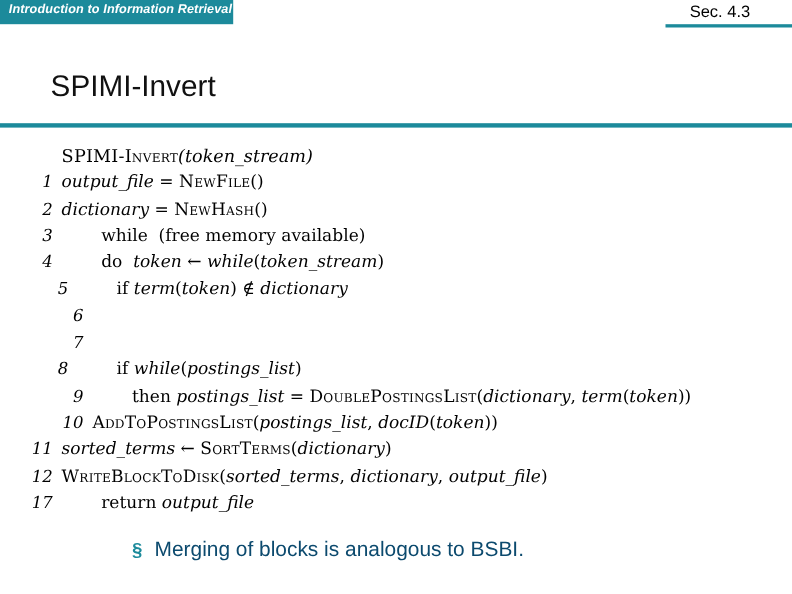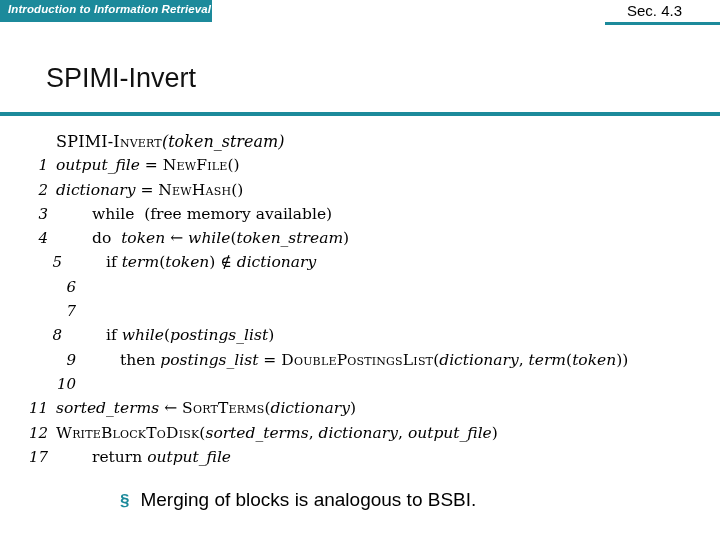--- a/index.html
+++ b/index.html
@@ -139,21 +139,21 @@
   }
   .bullet-mark {
     color: #1c8a9b;
     font-size: 17px;
     font-weight: bold;
     margin-right: 11px;
     line-height: 1;
   }
   .bullet-text {
     font-size: 19px;
-    color: #000000;
+    color: #0c4a6e;
   }
 </style>
 </head>
 <body>
 
 <div class="header-banner">
   <span class="header-banner-text">Introduction to Information Retrieval</span>
 </div>
 <div class="sec-label">Sec. 4.3</div>
 <div class="sec-rule"></div>
@@ -206,20 +206,21 @@
     <span class="code-text"><span class="kw">if</span>&nbsp;<span class="it">while</span><span class="rm">(</span><span class="it">postings_list</span><span class="rm">)</span></span>
   </div>
 
   <div class="code-line ind2">
     <span class="lineno">9</span>
     <span class="code-text"><span class="kw">then</span>&nbsp;<span class="it">postings_list</span> <span class="rm">=</span> <span class="sc">DoublePostingsList</span><span class="rm">(</span><span class="it">dictionary</span><span class="rm">,</span> <span class="it">term</span><span class="rm">(</span><span class="it">token</span><span class="rm">))</span></span>
   </div>
 
   <div class="code-line ind2">
     <span class="lineno">10</span>
+    <span class="code-text"><span class="sc">AddToPostingsList</span><span class="rm">(</span><span class="it">postings_list</span><span class="rm">,</span> <span class="it">docID</span><span class="rm">(</span><span class="it">token</span><span class="rm">))</span></span>
   </div>
 
   <div class="code-line ind0">
     <span class="lineno">11</span>
     <span class="code-text"><span class="it">sorted_terms</span> <span class="rm">←</span> <span class="sc">SortTerms</span><span class="rm">(</span><span class="it">dictionary</span><span class="rm">)</span></span>
   </div>
 
   <div class="code-line ind0">
     <span class="lineno">12</span>
     <span class="code-text"><span class="sc">WriteBlockToDisk</span><span class="rm">(</span><span class="it">sorted_terms</span><span class="rm">,</span> <span class="it">dictionary</span><span class="rm">,</span> <span class="it">output_file</span><span class="rm">)</span></span>

